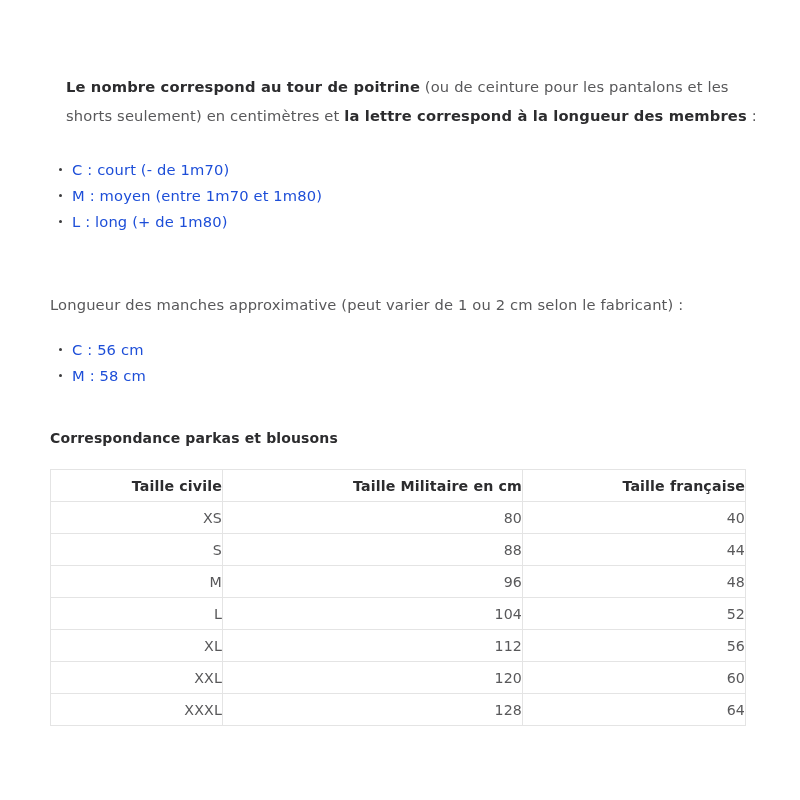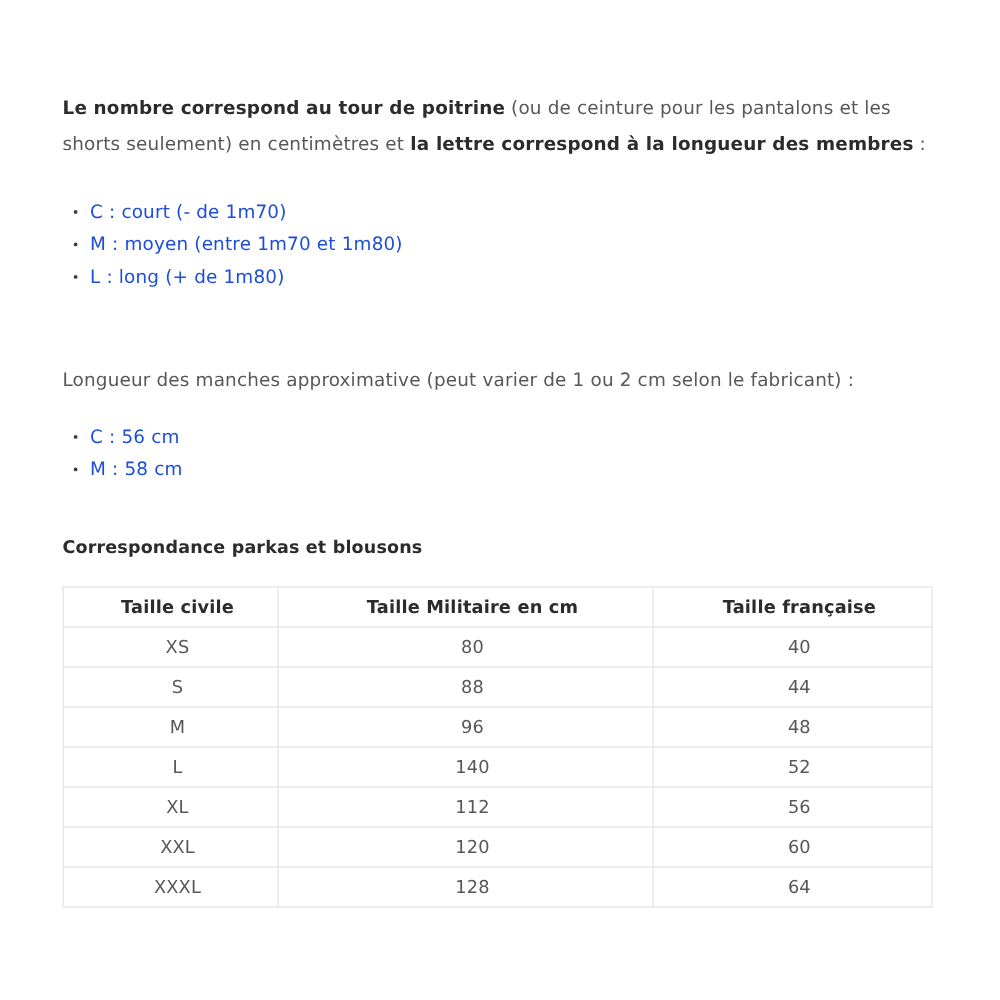--- a/index.html
+++ b/index.html
@@ -36,20 +36,21 @@
     margin: 0;
     letter-spacing: 0.01em;
   }
   .para b, .strong {
     font-weight: 700;
     color: #2c2c2e;
   }
 
   .para-intro {
     width: 700px;
+    margin-left: 16px;
   }
 
   .para-sleeve {
     margin-top: 55px;
   }
 
   
   .bullets {
     list-style: none;
     margin: 0;
@@ -97,21 +98,21 @@
     border-left: 1px solid #e4e4e4;
   }
   .size-table col.c1 { width: 172px; }
   .size-table col.c2 { width: 300px; }
   .size-table col.c3 { width: 223px; }
 
   .size-table th,
   .size-table td {
     border-right: 1px solid #e4e4e4;
     border-bottom: 1px solid #e4e4e4;
-    text-align: center;
+    text-align: right;
     padding: 0 0 0 11px;
     height: 31px;
     font-size: 14.2px;
     vertical-align: middle;
     letter-spacing: 0.01em;
   }
   .size-table th {
     font-weight: 700;
     color: #2c2c2e;
   }
@@ -167,21 +168,21 @@
           <td>88</td>
           <td>44</td>
         </tr>
         <tr>
           <td>M</td>
           <td>96</td>
           <td>48</td>
         </tr>
         <tr>
           <td>L</td>
-          <td>140</td>
+          <td>104</td>
           <td>52</td>
         </tr>
         <tr>
           <td>XL</td>
           <td>112</td>
           <td>56</td>
         </tr>
         <tr>
           <td>XXL</td>
           <td>120</td>

